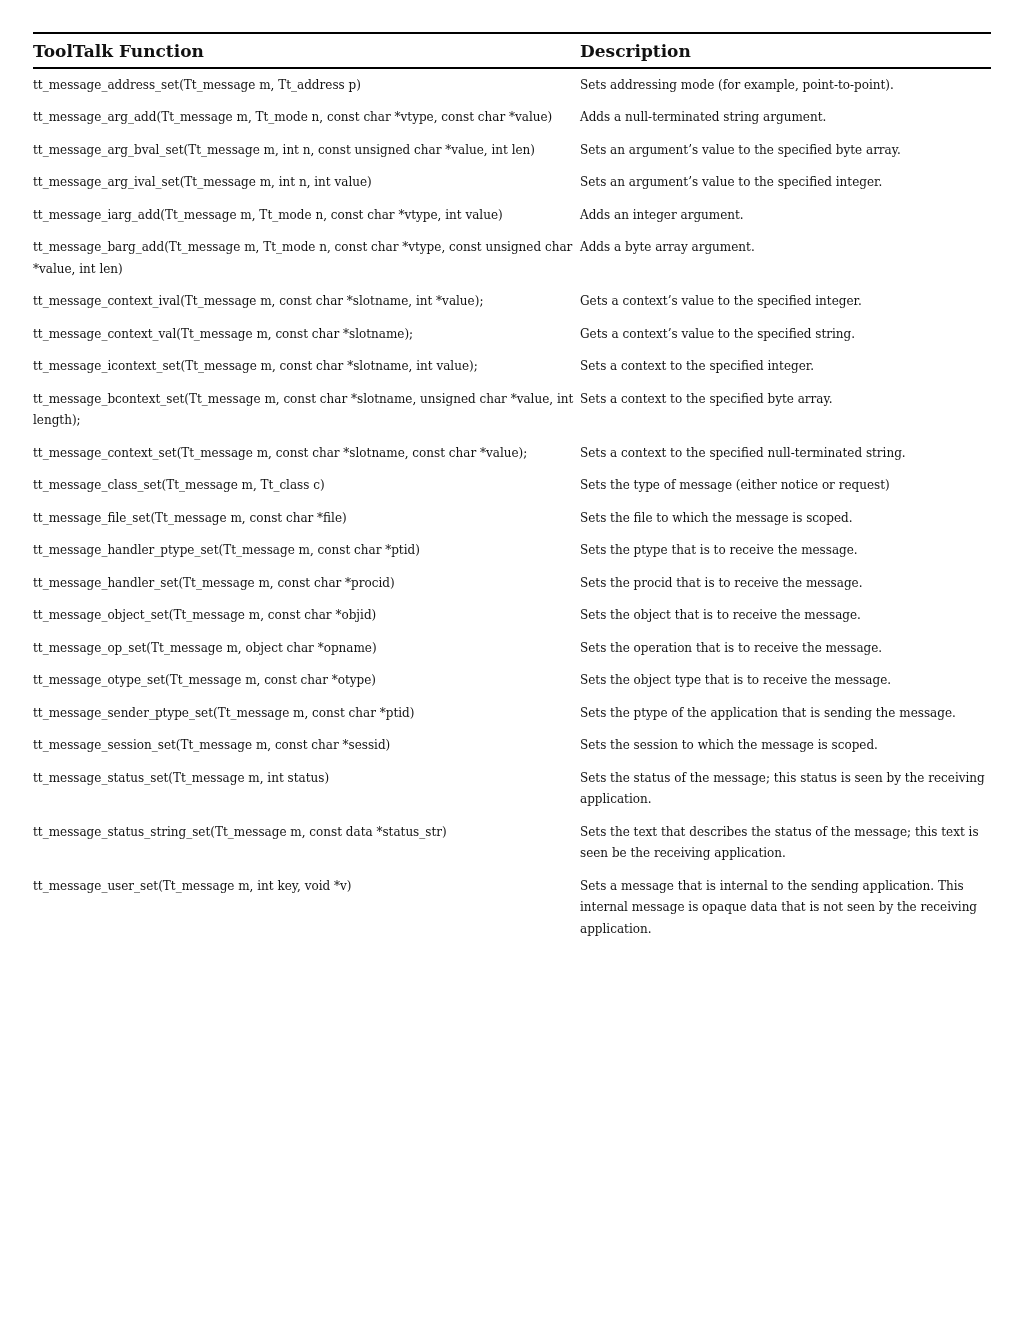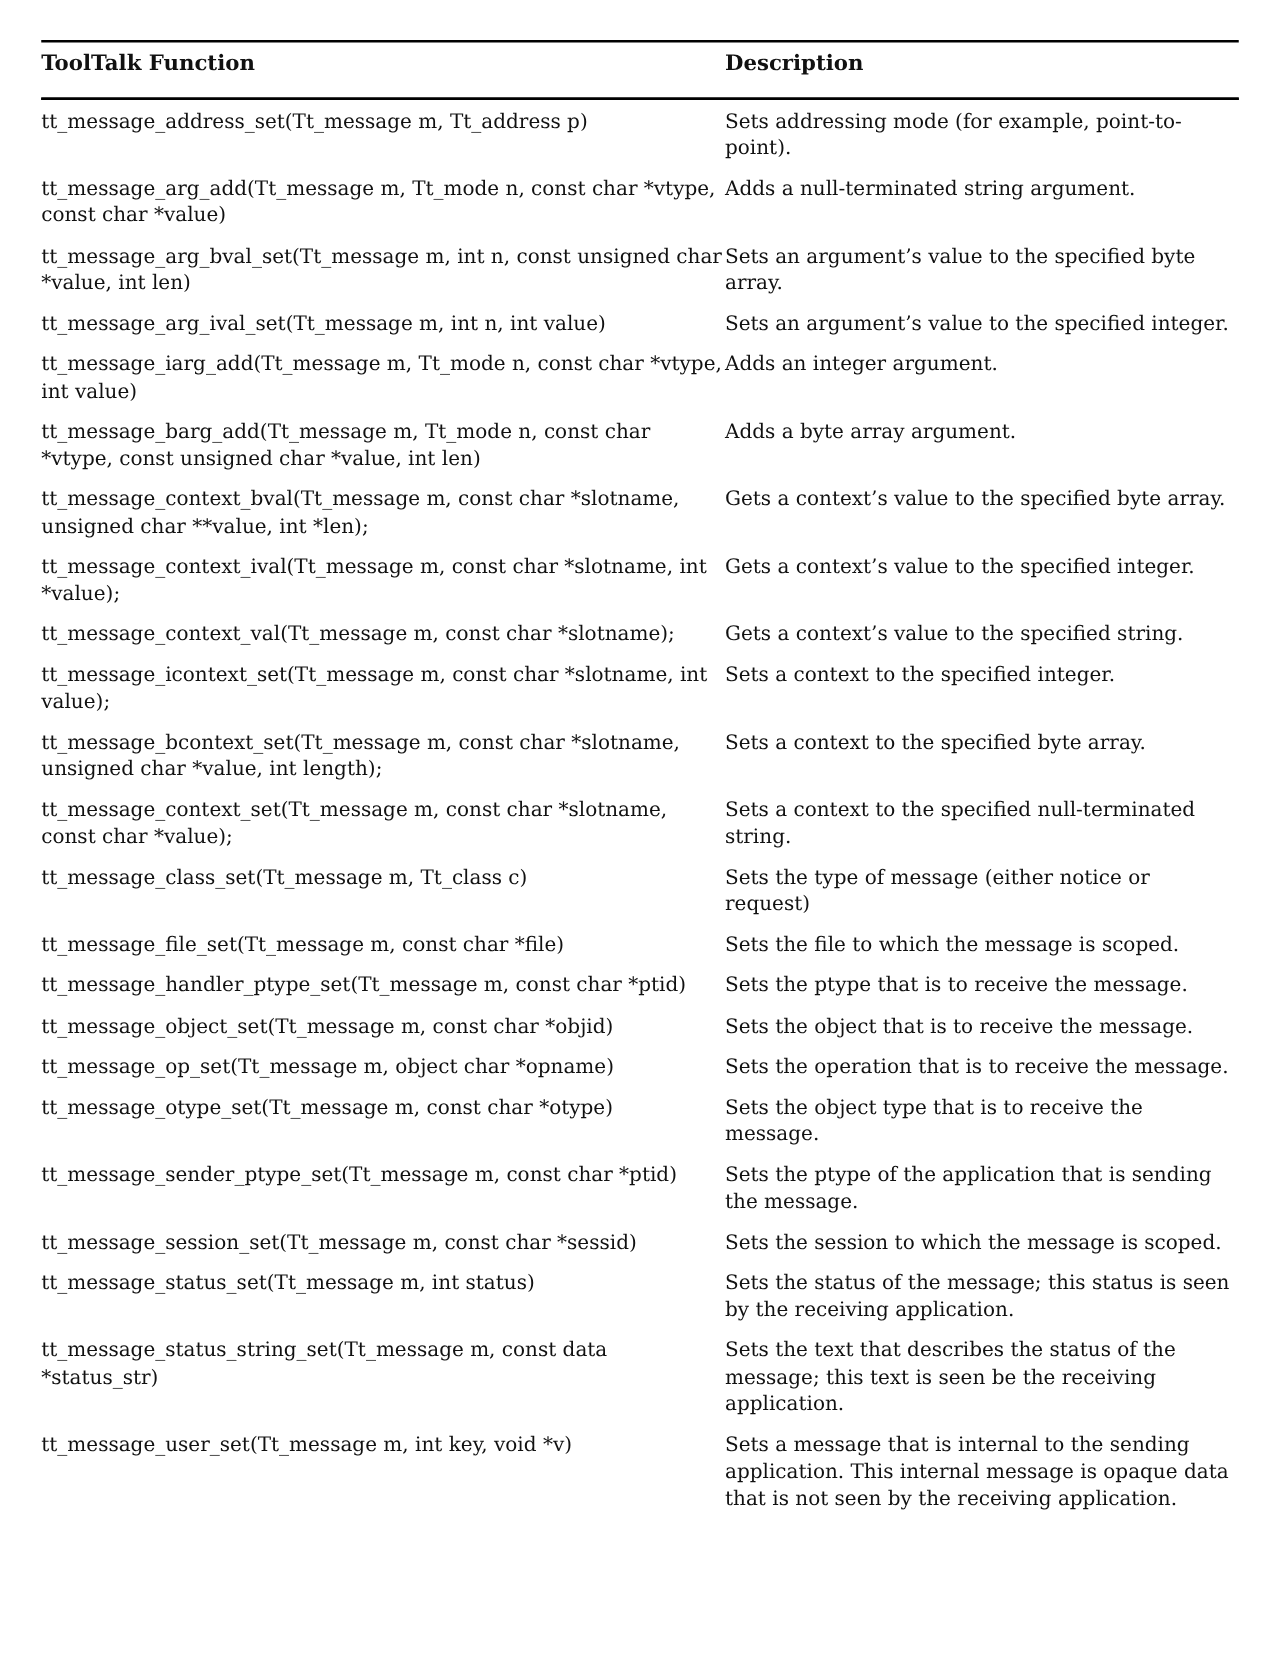--- a/index.html
+++ b/index.html
@@ -22,29 +22,29 @@
     width: 958px;
     border-collapse: collapse;
     border-top: 2px solid #000000;
     table-layout: fixed;
   }
   table.fn-table th {
     text-align: left;
     font-size: 17px;
     font-weight: bold;
     line-height: 22px;
-    padding: 6px 0 16px 0;
+    padding: 6px 0 5px 0;
     border-bottom: 2px solid #000000;
     vertical-align: top;
   }
   table.fn-table th.col-fn { width: 547px; }
   table.fn-table th.col-desc { width: 411px; margin-left: 48px; }
   table.fn-table td {
     vertical-align: top;
-    font-size: 16px;
+    font-size: 12px;
     line-height: 21.5px;
     padding: 5.5px 0;
   }
   td.fn-cell { padding-right: 16px; }
   td.desc-cell { }
 </style>
 </head>
 <body>
 
 <div class="page">
@@ -81,24 +81,20 @@
   <tr>
     <td class="fn-cell">tt_message_iarg_add(Tt_message m, Tt_mode n, const char *vtype, int value)</td>
     <td class="desc-cell">Adds an integer argument.</td>
   </tr>
 
   <tr>
     <td class="fn-cell">tt_message_barg_add(Tt_message m, Tt_mode n, const char *vtype, const unsigned char *value, int len)</td>
     <td class="desc-cell">Adds a byte array argument.</td>
   </tr>
 
-  <tr>
-    <td class="fn-cell">tt_message_context_bval(Tt_message m, const char *slotname, unsigned char **value, int *len);</td>
-    <td class="desc-cell">Gets a context’s value to the specified byte array.</td>
-  </tr>
 
   <tr>
     <td class="fn-cell">tt_message_context_ival(Tt_message m, const char *slotname, int *value);</td>
     <td class="desc-cell">Gets a context’s value to the specified integer.</td>
   </tr>
 
   <tr>
     <td class="fn-cell">tt_message_context_val(Tt_message m, const char *slotname);</td>
     <td class="desc-cell">Gets a context’s value to the specified string.</td>
   </tr>
@@ -126,20 +122,24 @@
   <tr>
     <td class="fn-cell">tt_message_file_set(Tt_message m, const char *file)</td>
     <td class="desc-cell">Sets the file to which the message is scoped.</td>
   </tr>
 
   <tr>
     <td class="fn-cell">tt_message_handler_ptype_set(Tt_message m, const char *ptid)</td>
     <td class="desc-cell">Sets the ptype that is to receive the message.</td>
   </tr>
 
+  <tr>
+    <td class="fn-cell">tt_message_handler_set(Tt_message m, const char *procid)</td>
+    <td class="desc-cell">Sets the procid that is to receive the message.</td>
+  </tr>
 
   <tr>
     <td class="fn-cell">tt_message_object_set(Tt_message m, const char *objid)</td>
     <td class="desc-cell">Sets the object that is to receive the message.</td>
   </tr>
 
   <tr>
     <td class="fn-cell">tt_message_op_set(Tt_message m, object char *opname)</td>
     <td class="desc-cell">Sets the operation that is to receive the message.</td>
   </tr>

